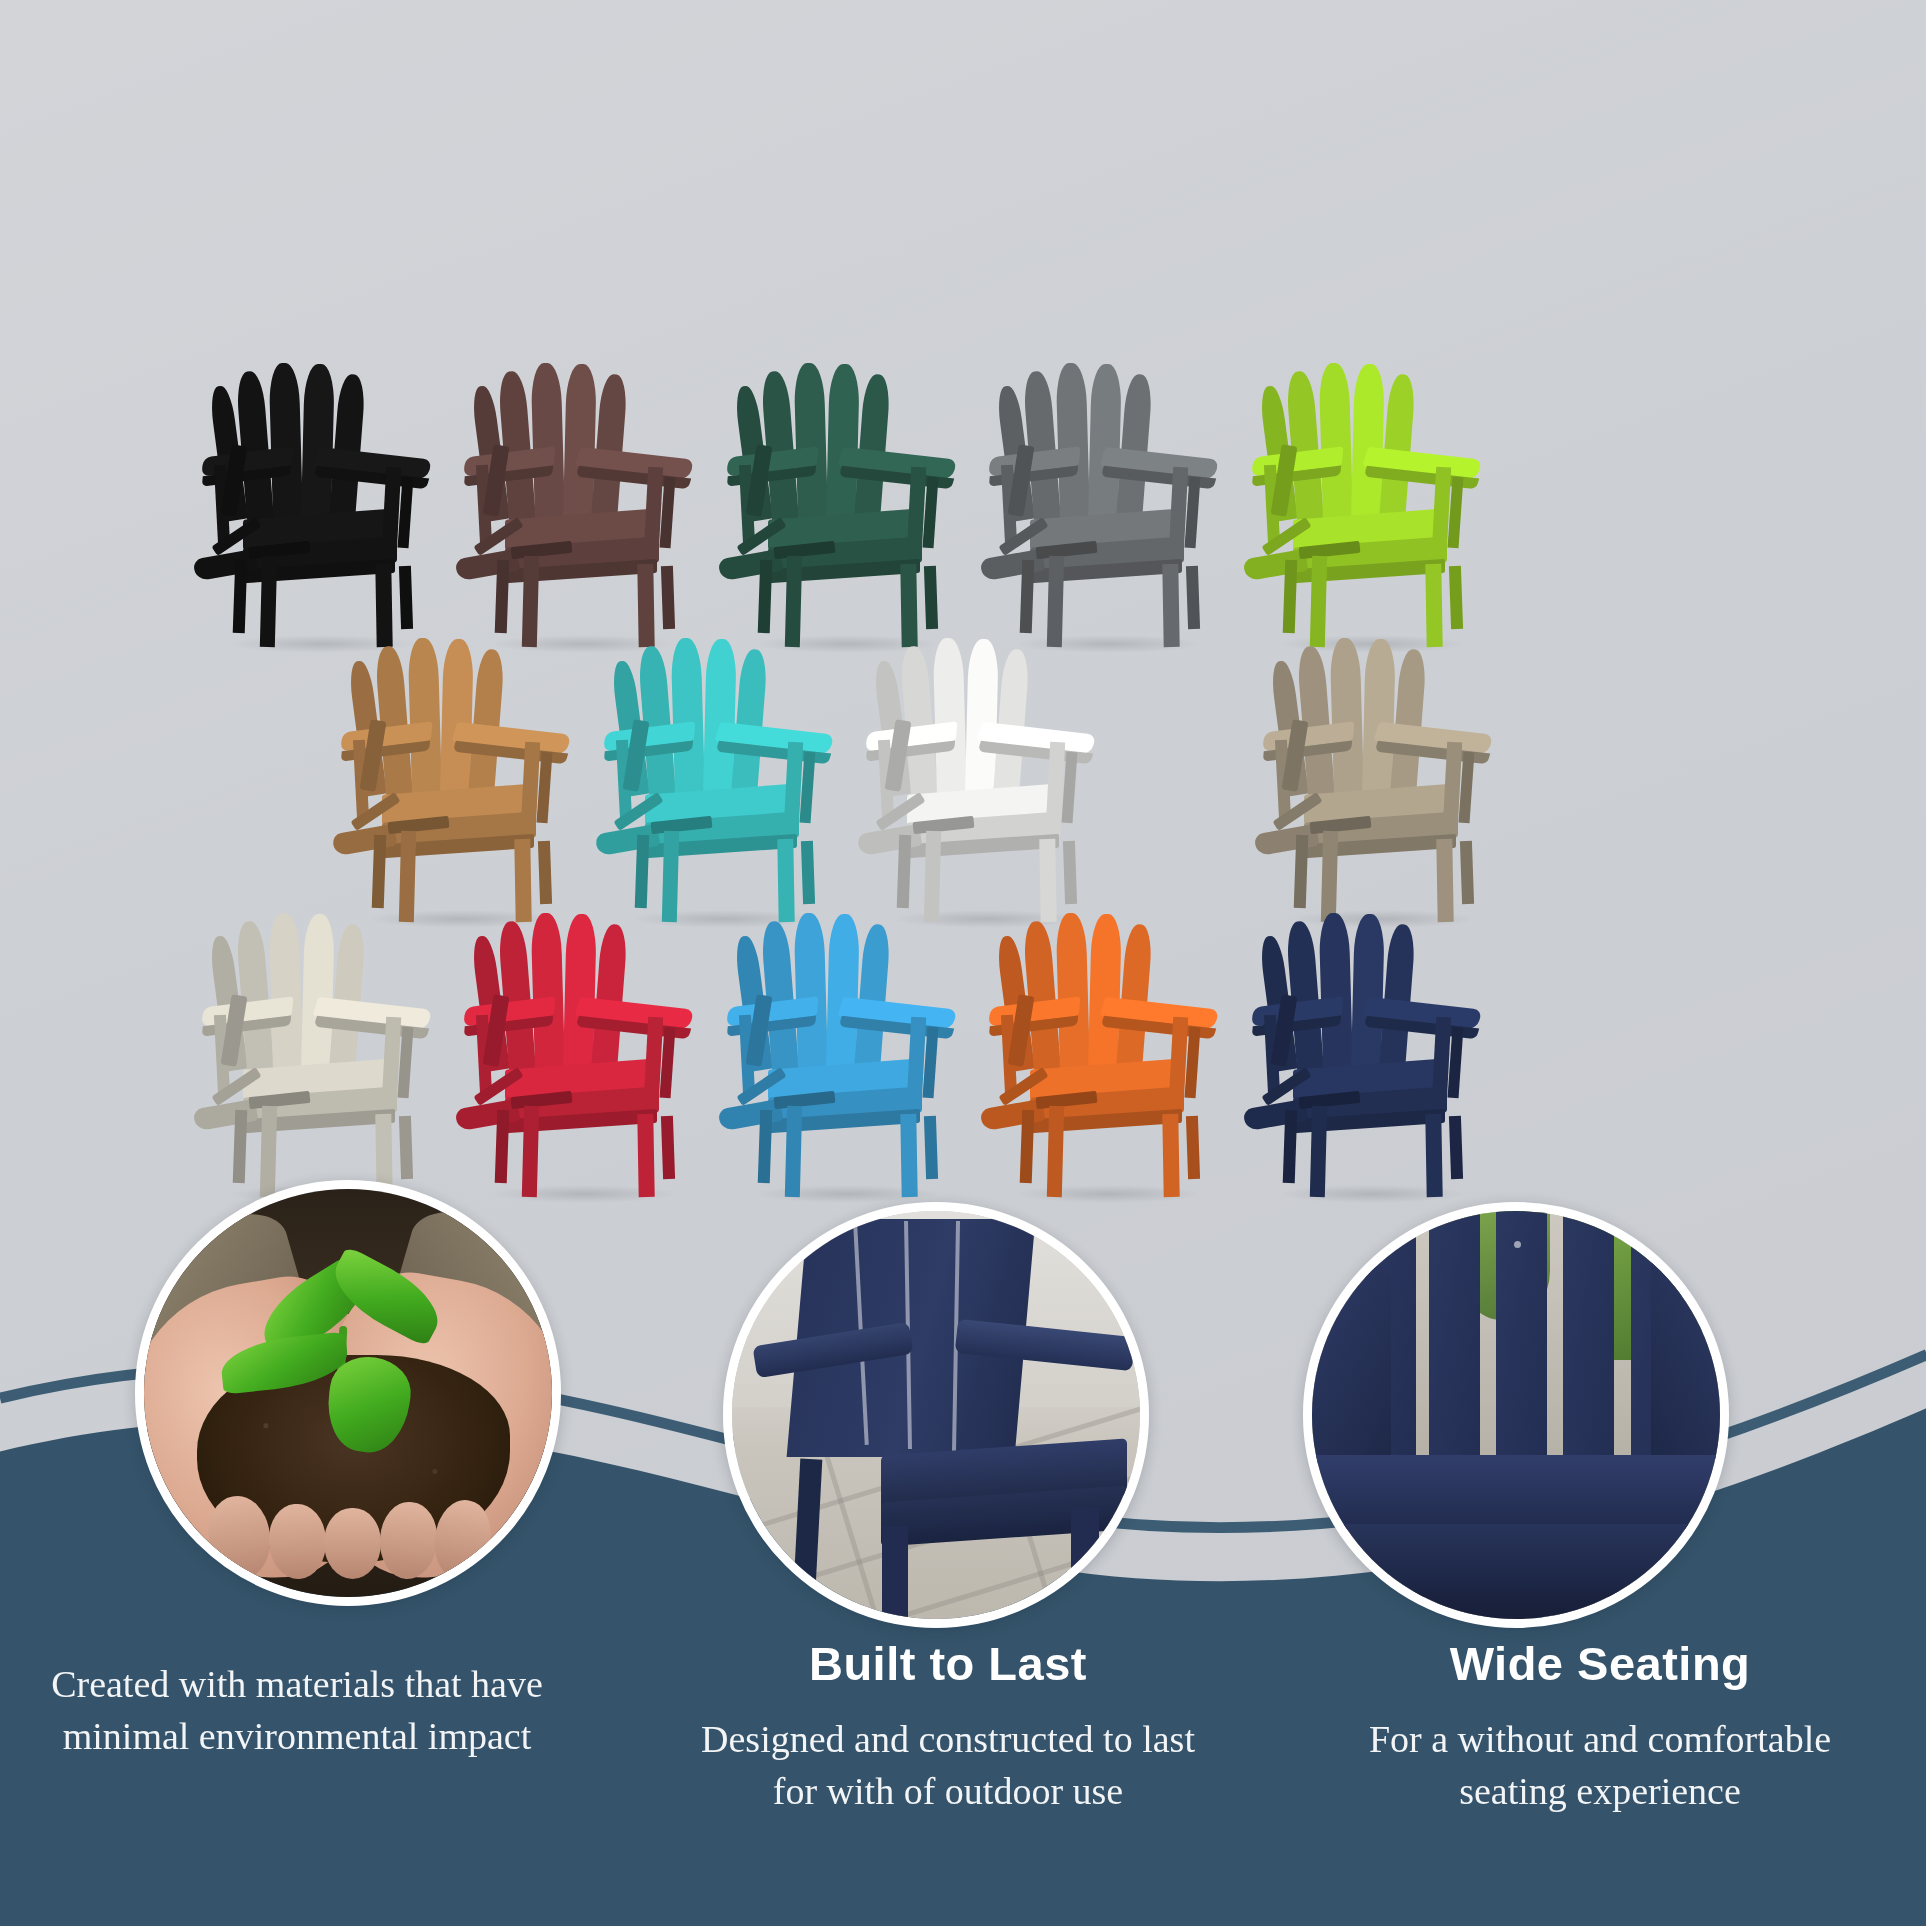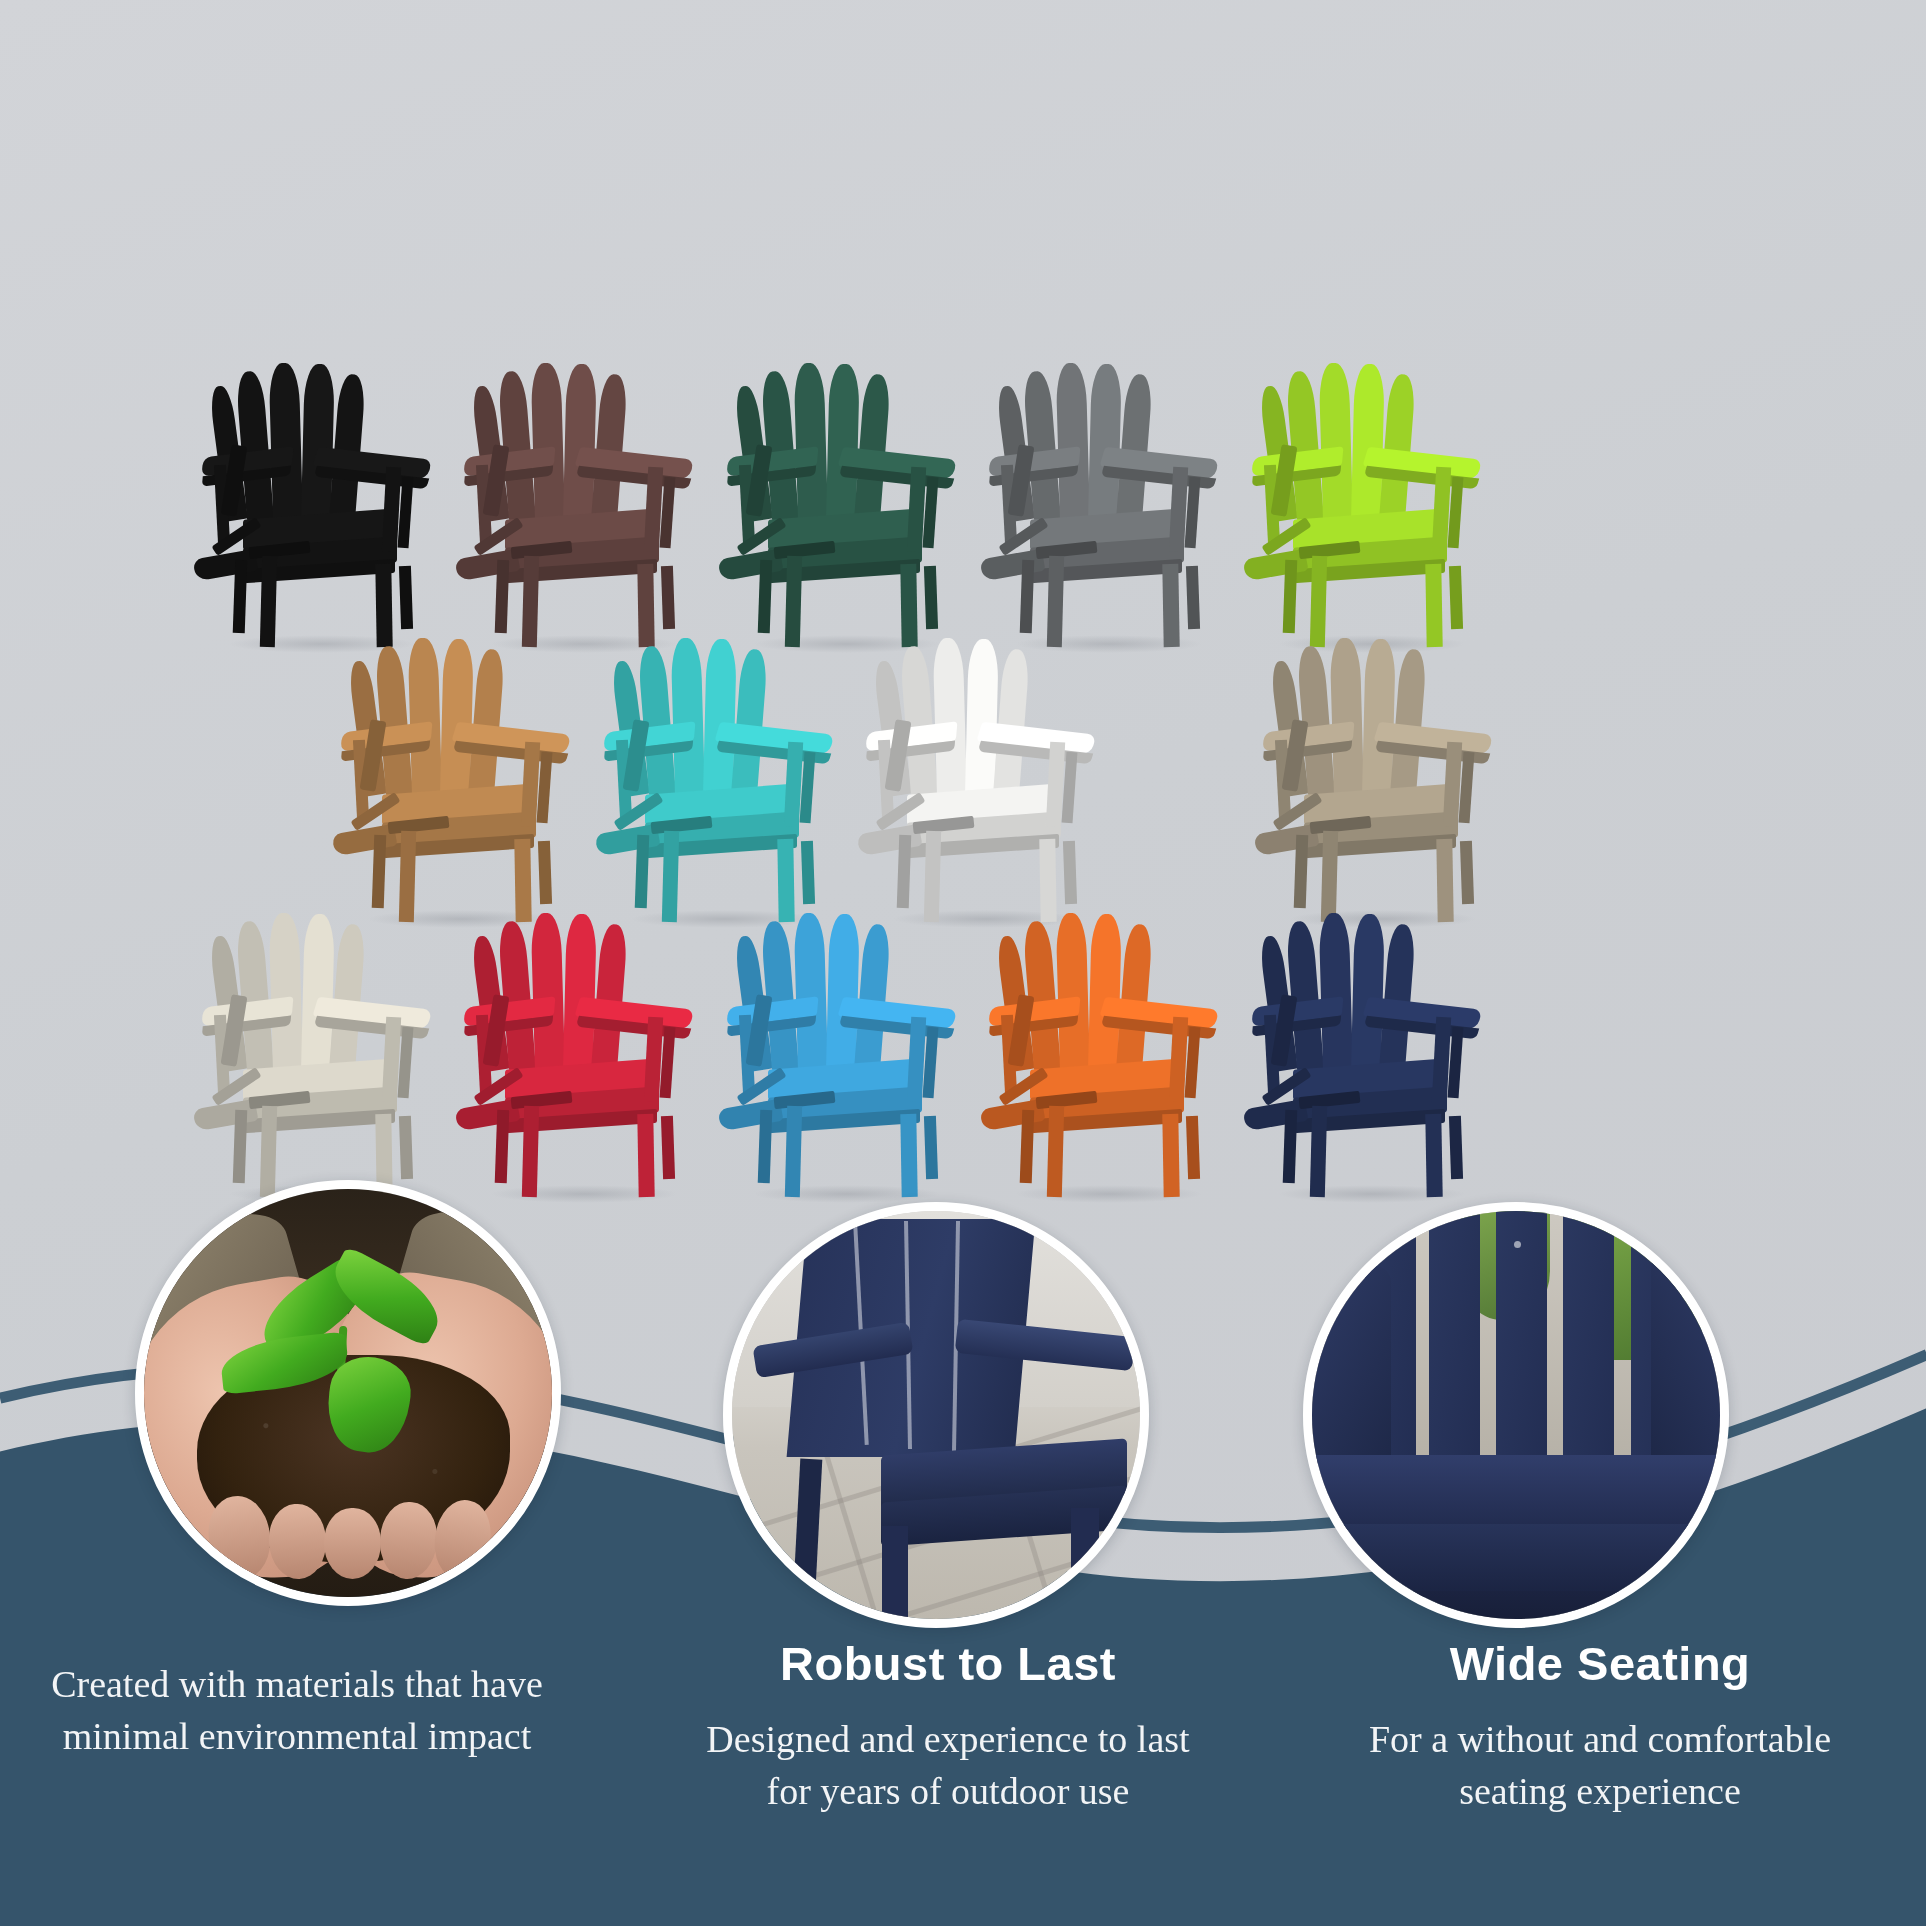--- a/index.html
+++ b/index.html
@@ -760,22 +760,22 @@
         <div class="rivet" style="left:333px; top:34px;"></div>
       </div>
     </div>
   </div>
 
   <div class="features">
     <div class="feature fa">
       <div class="f-desc">Created with materials that have minimal environmental impact</div>
     </div>
     <div class="feature fb">
-      <div class="f-title">Robust to Last</div>
-      <div class="f-desc">Designed and experience to last for years of outdoor use</div>
+      <div class="f-title">Built to Last</div>
+      <div class="f-desc">Designed and constructed to last for with of outdoor use</div>
     </div>
     <div class="feature fc">
       <div class="f-title">Wide Seating</div>
       <div class="f-desc">For a without and comfortable seating experience</div>
     </div>
   </div>
 
 </div>
 
 

